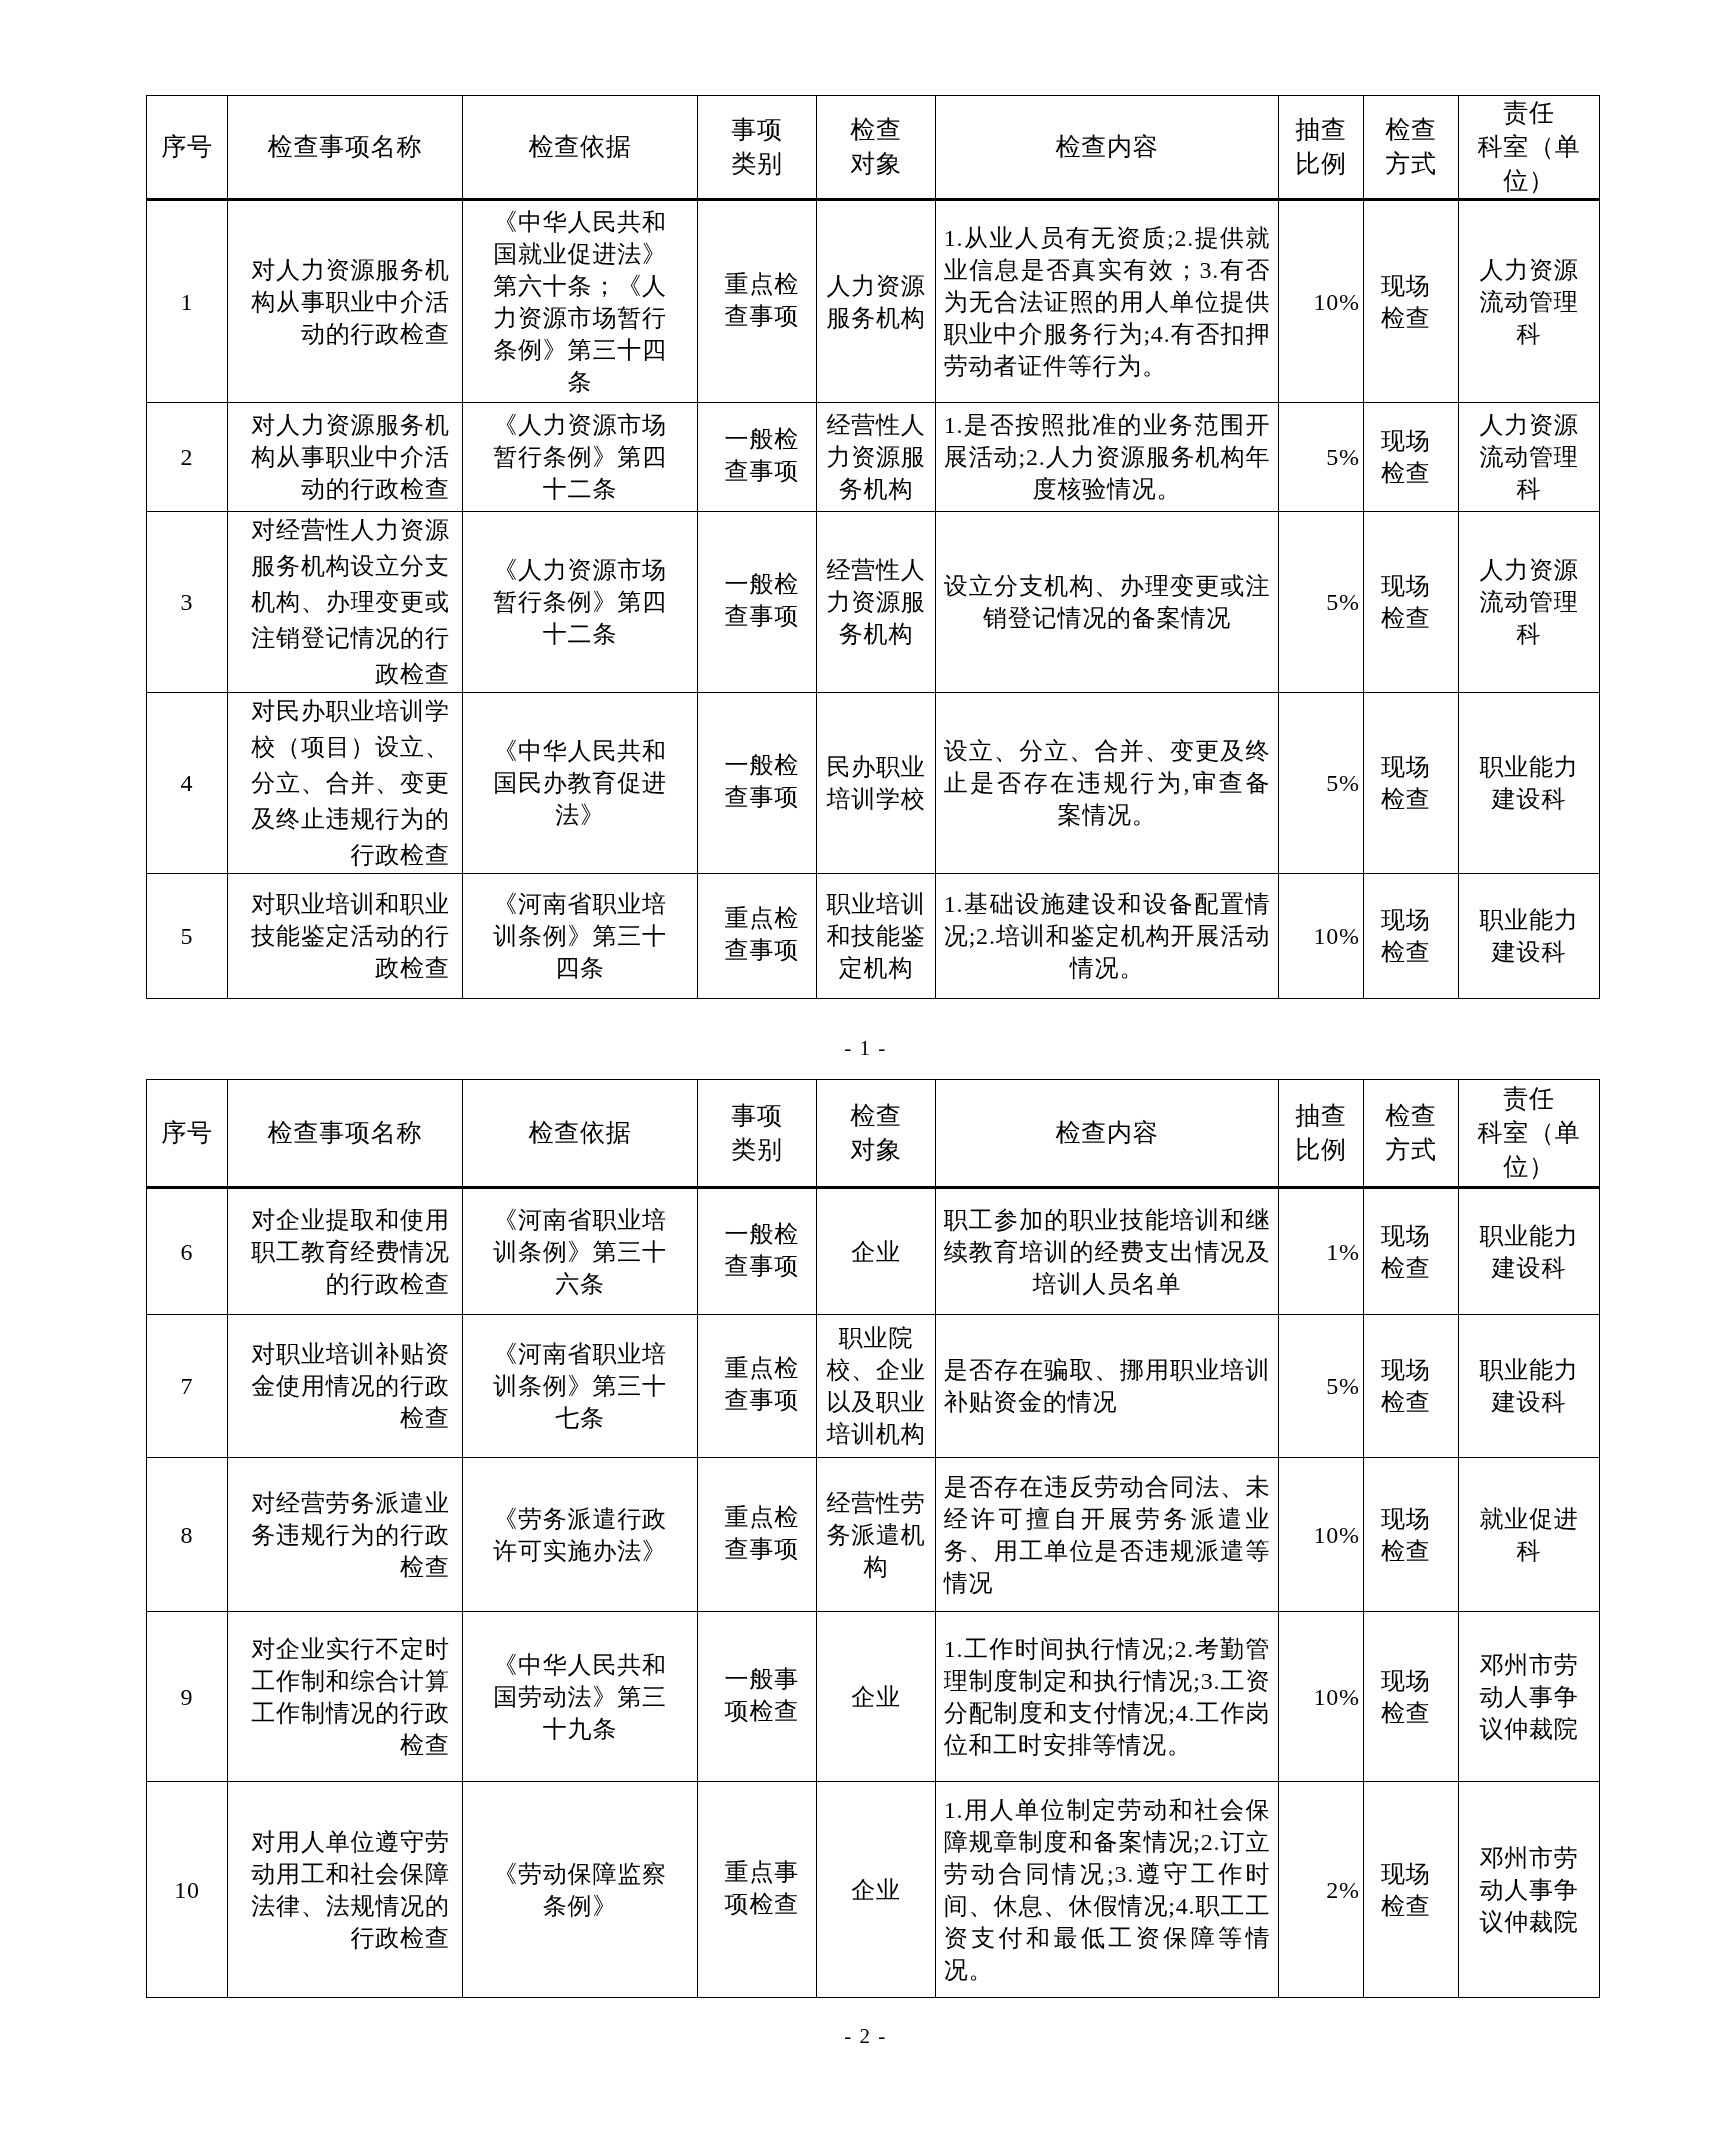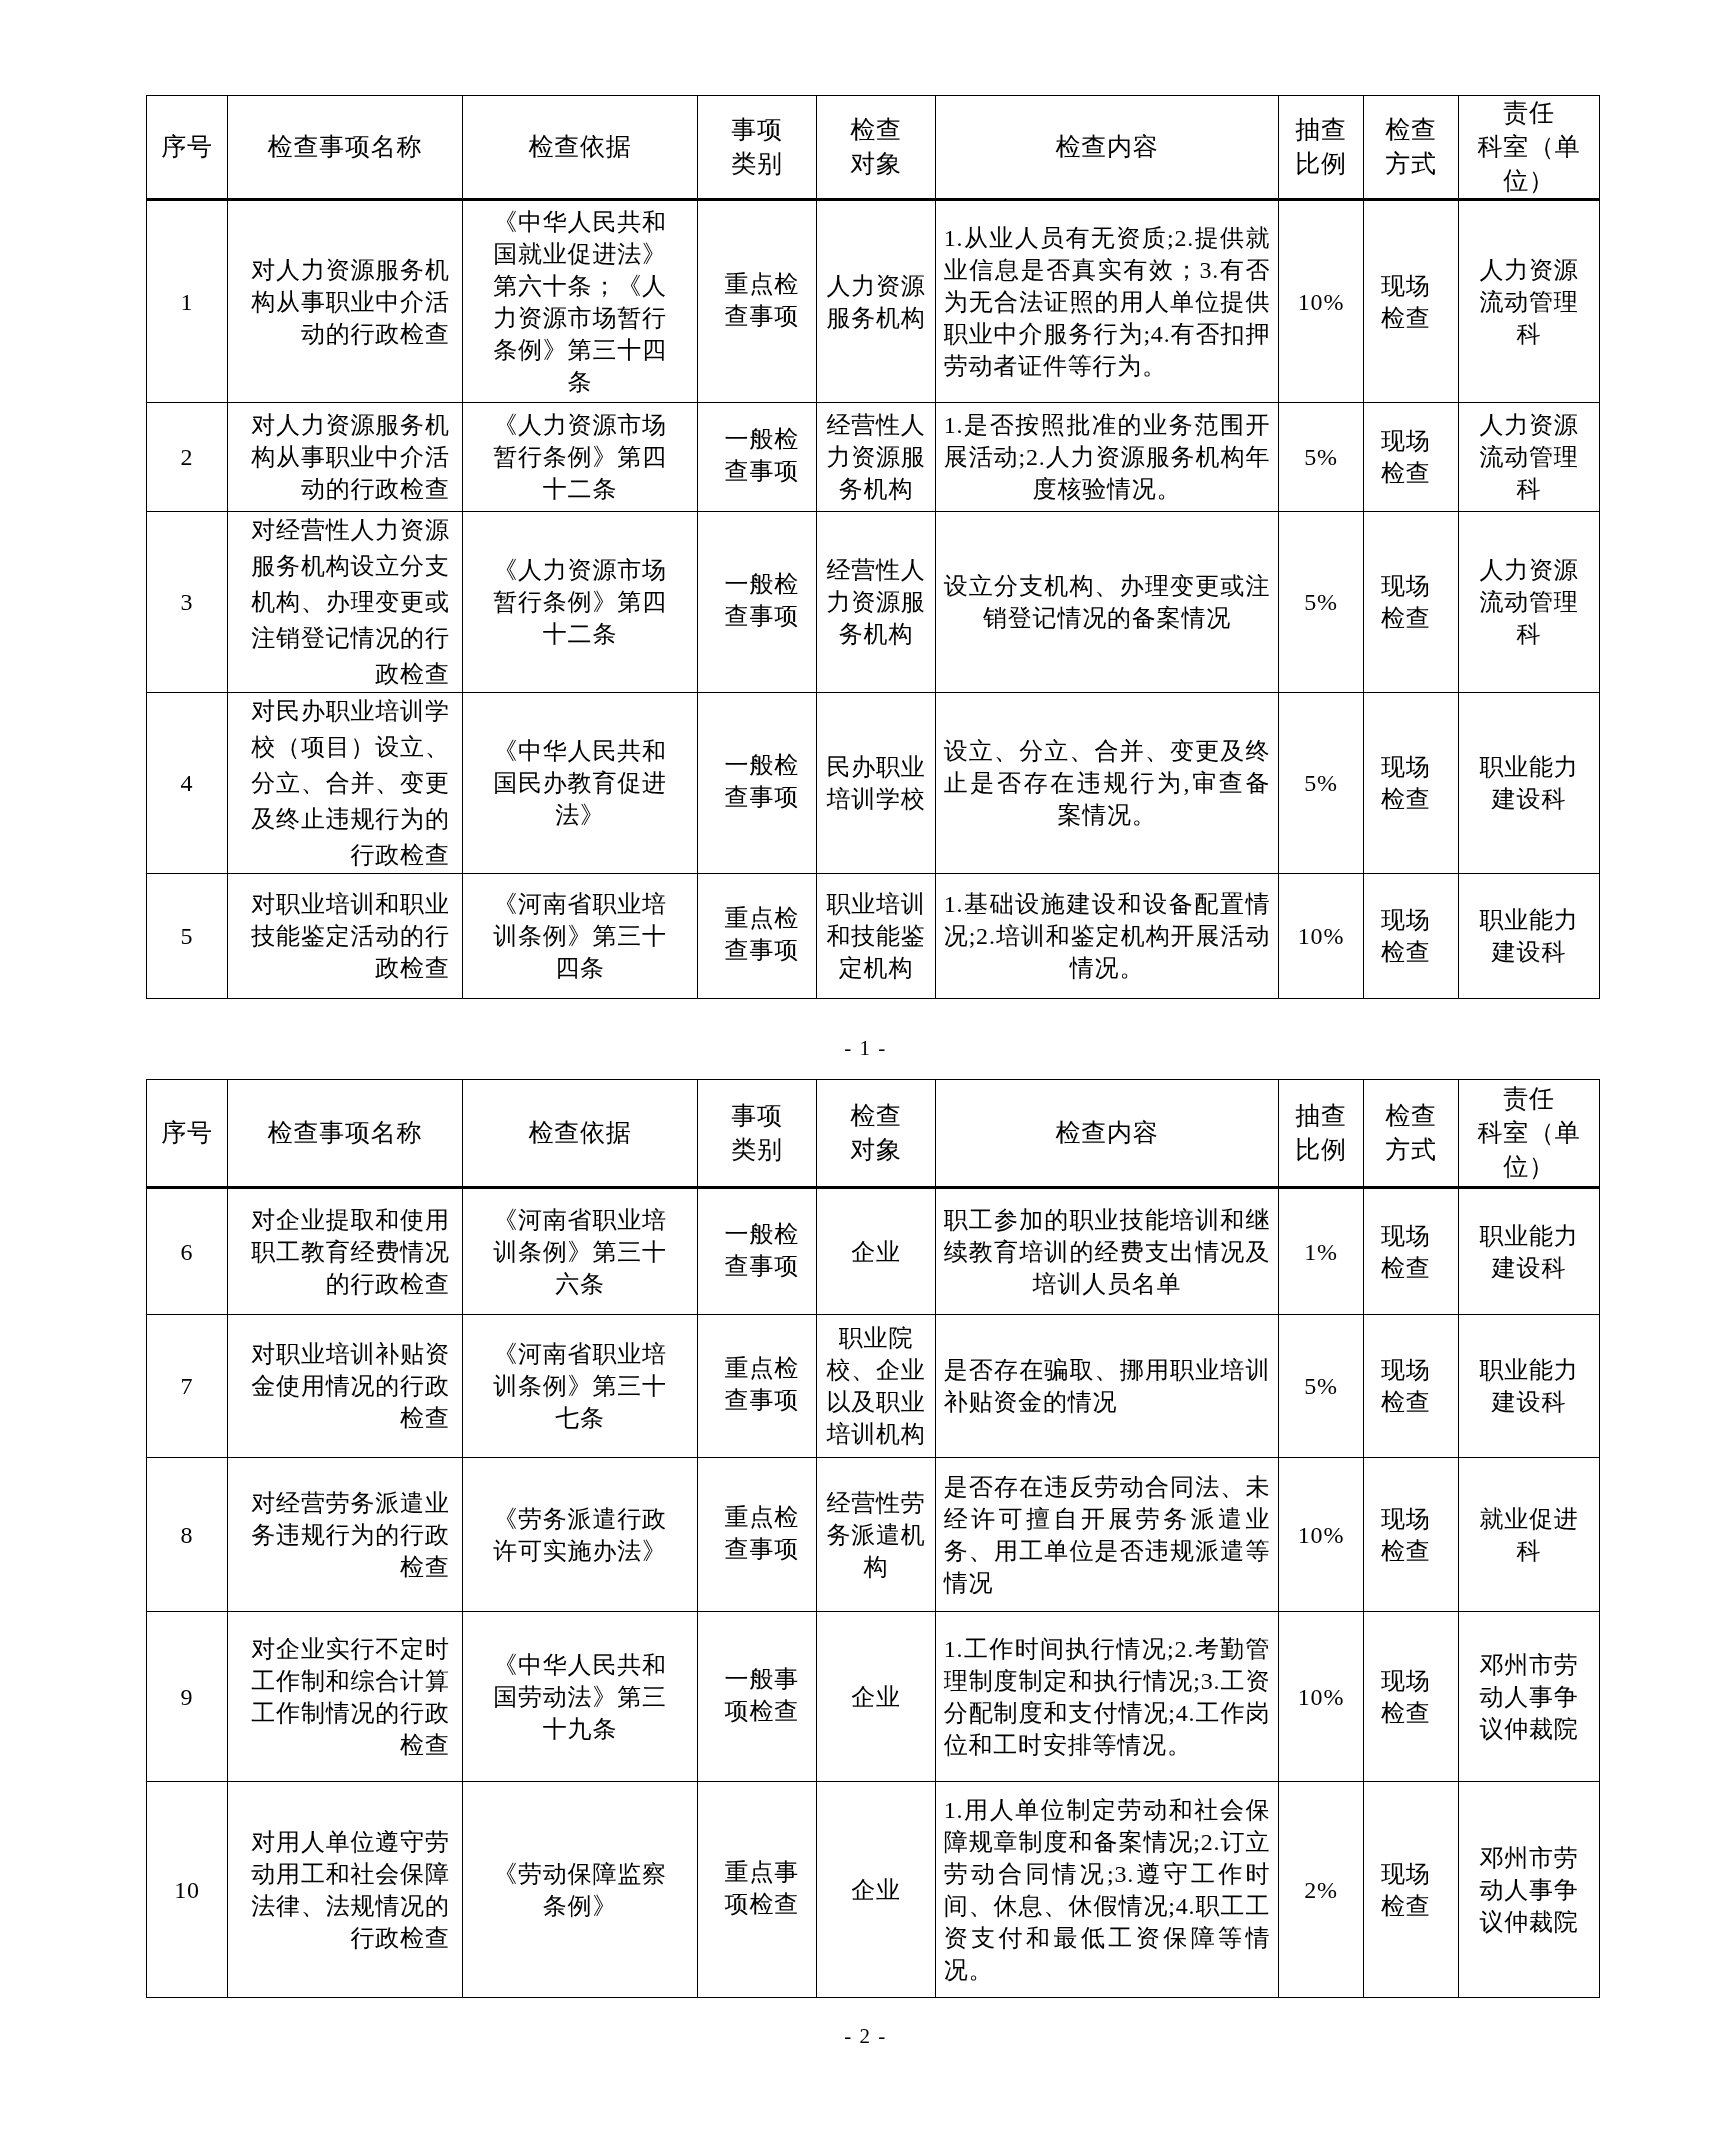--- a/index.html
+++ b/index.html
@@ -29,21 +29,21 @@
     text-align:center;
     border-bottom:3.1px solid #000;
   }
   .c-no{text-align:center;padding:0 3.1px;}
   .c-name{text-align:right;padding:0 12.3px;}
   .c-basis{text-align:center;padding:0 22px;}
   .c-cat{text-align:right;padding:0 17px;font-family:Liberation Mono, monospace;}
   .c-target{text-align:center;padding:0 4.6px;}
   .c-content{text-align:justify;text-justify:inter-character;padding:0 7.7px;}
   .c-content.last-center{text-align-last:center;}
-  .c-ratio{text-align:center;padding:0 3.1px;}
+  .c-ratio{text-align:right;padding:0 3.1px;}
   .c-method{text-align:left;padding:0 17px;}
   .c-dept{text-align:center;padding:0 14px;}
   .lh-tight{line-height:36px;}
   .pagenum{
     position:absolute;left:0;width:100%;
     text-align:center;font-size:21px;line-height:31px;letter-spacing:1.5px;
   }
   #pn1{top:1033px;}
   #pn2{top:2021px;}
 </style>

